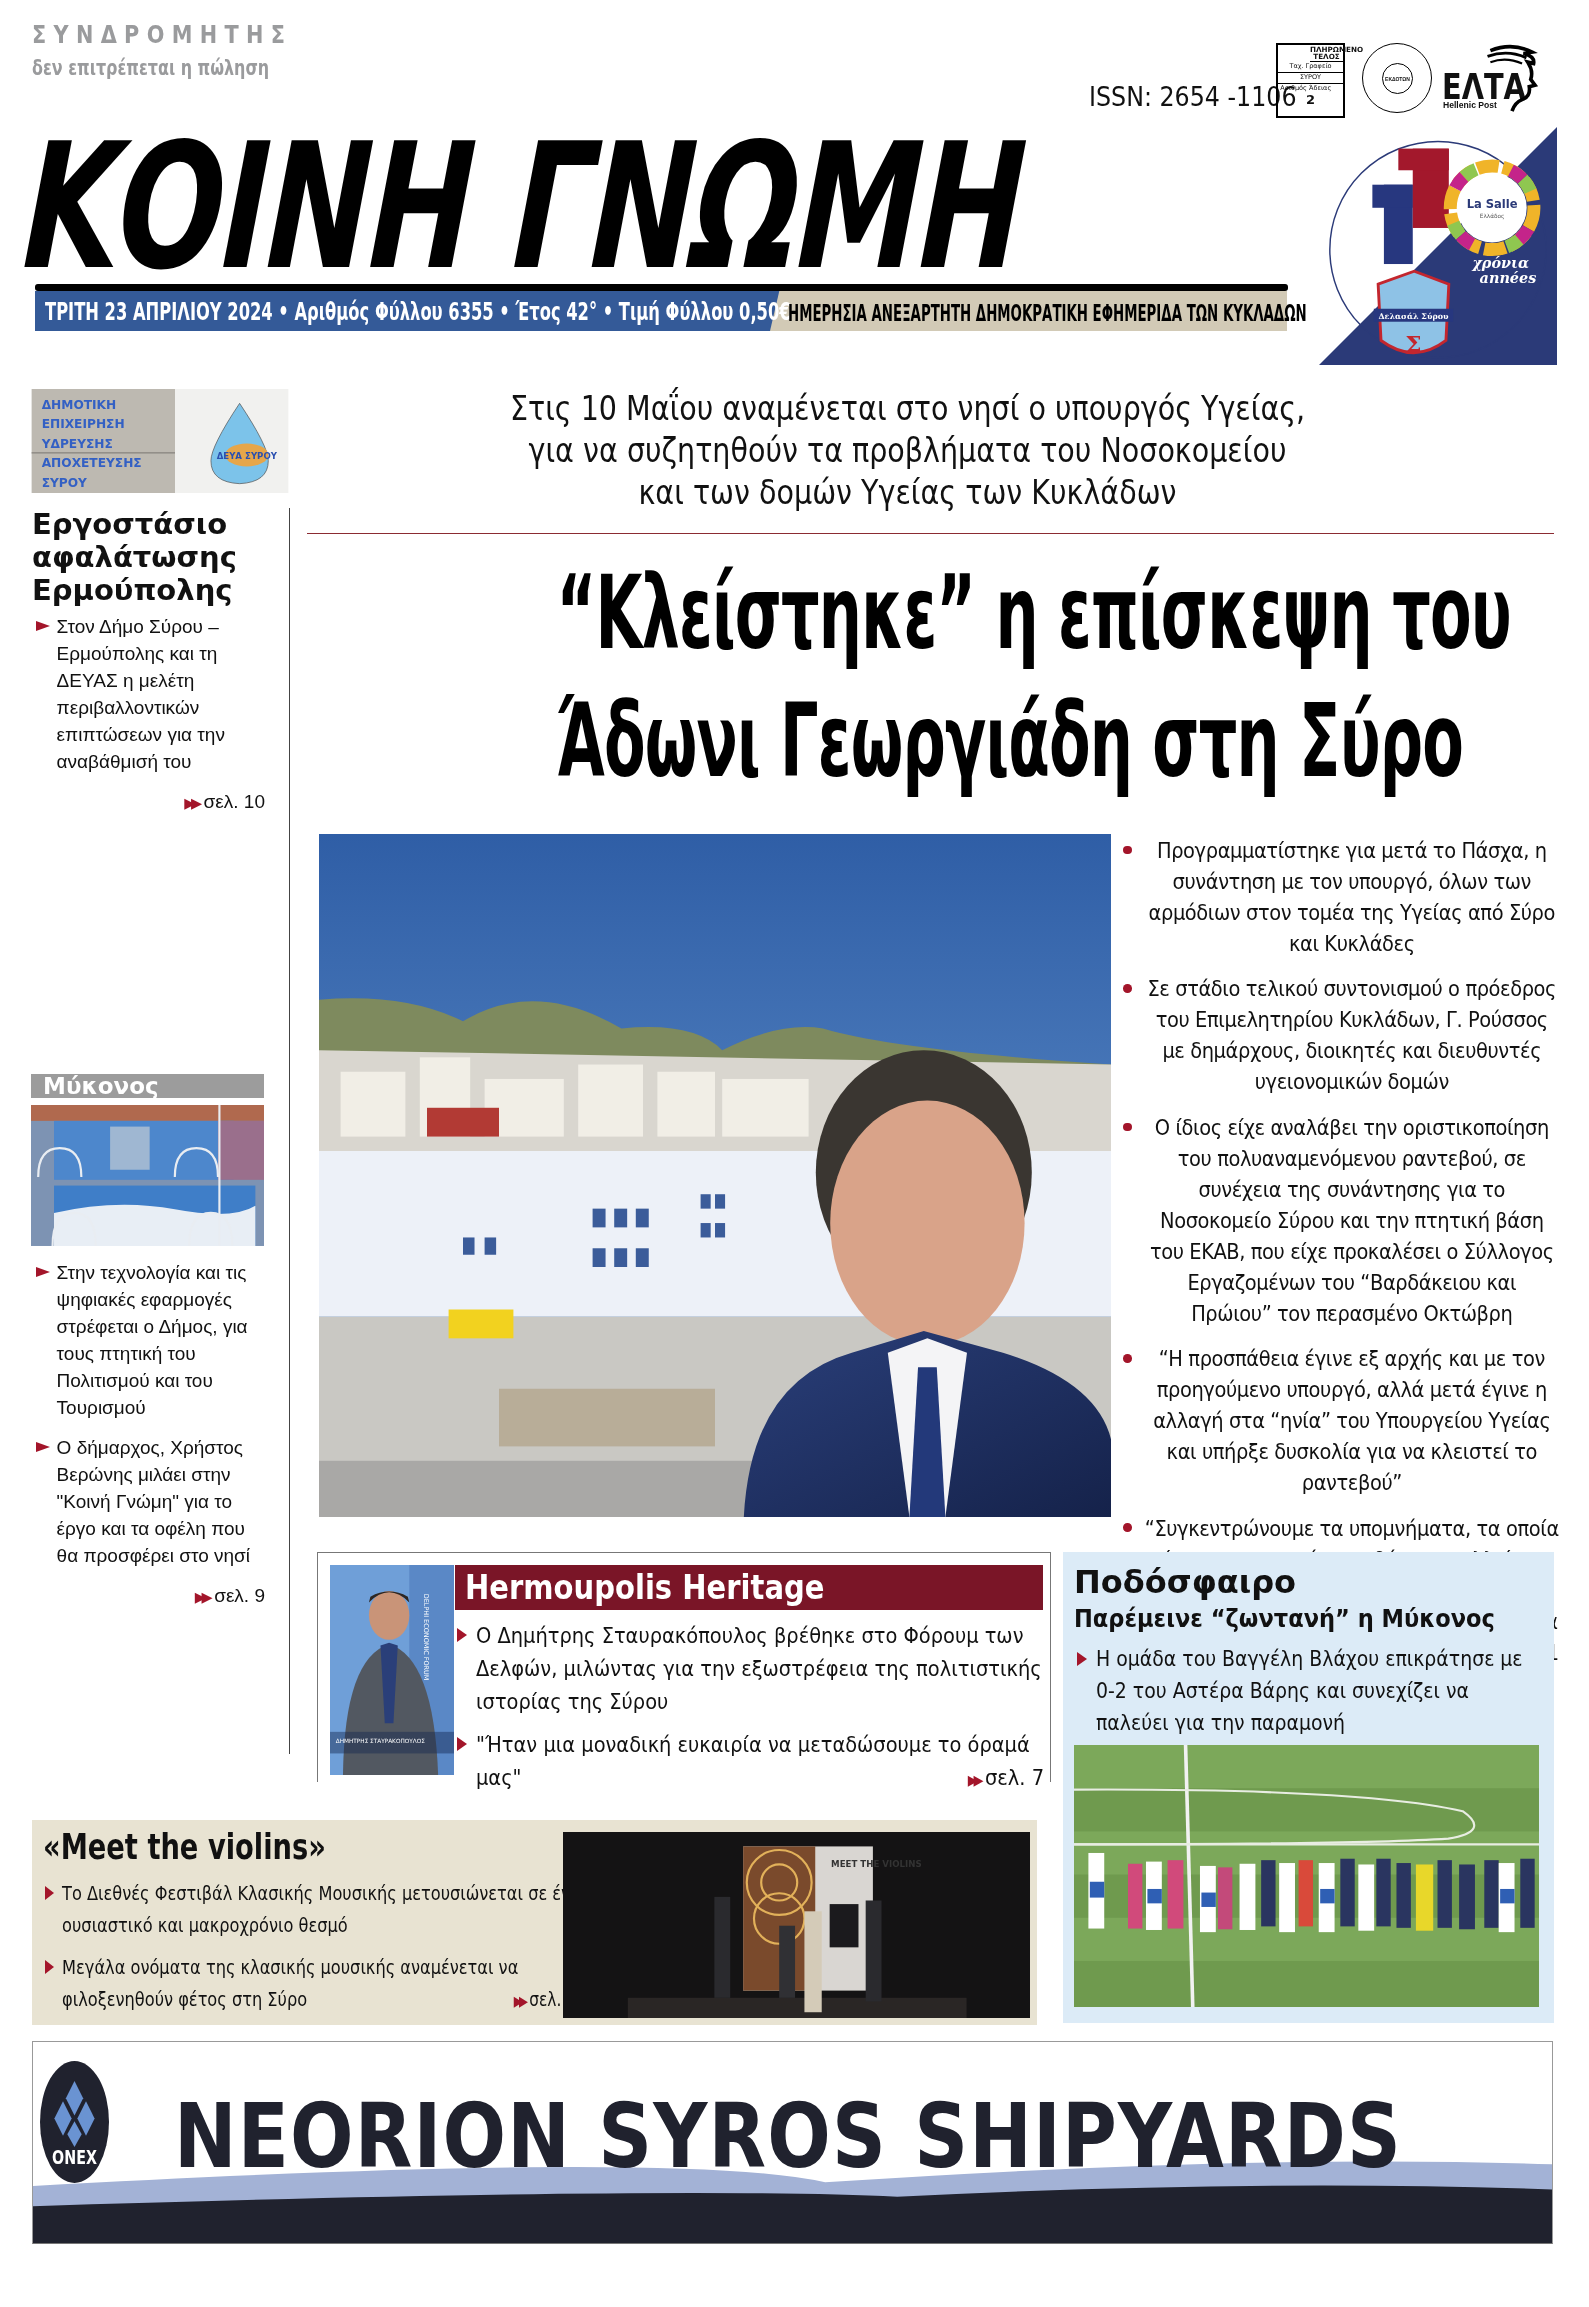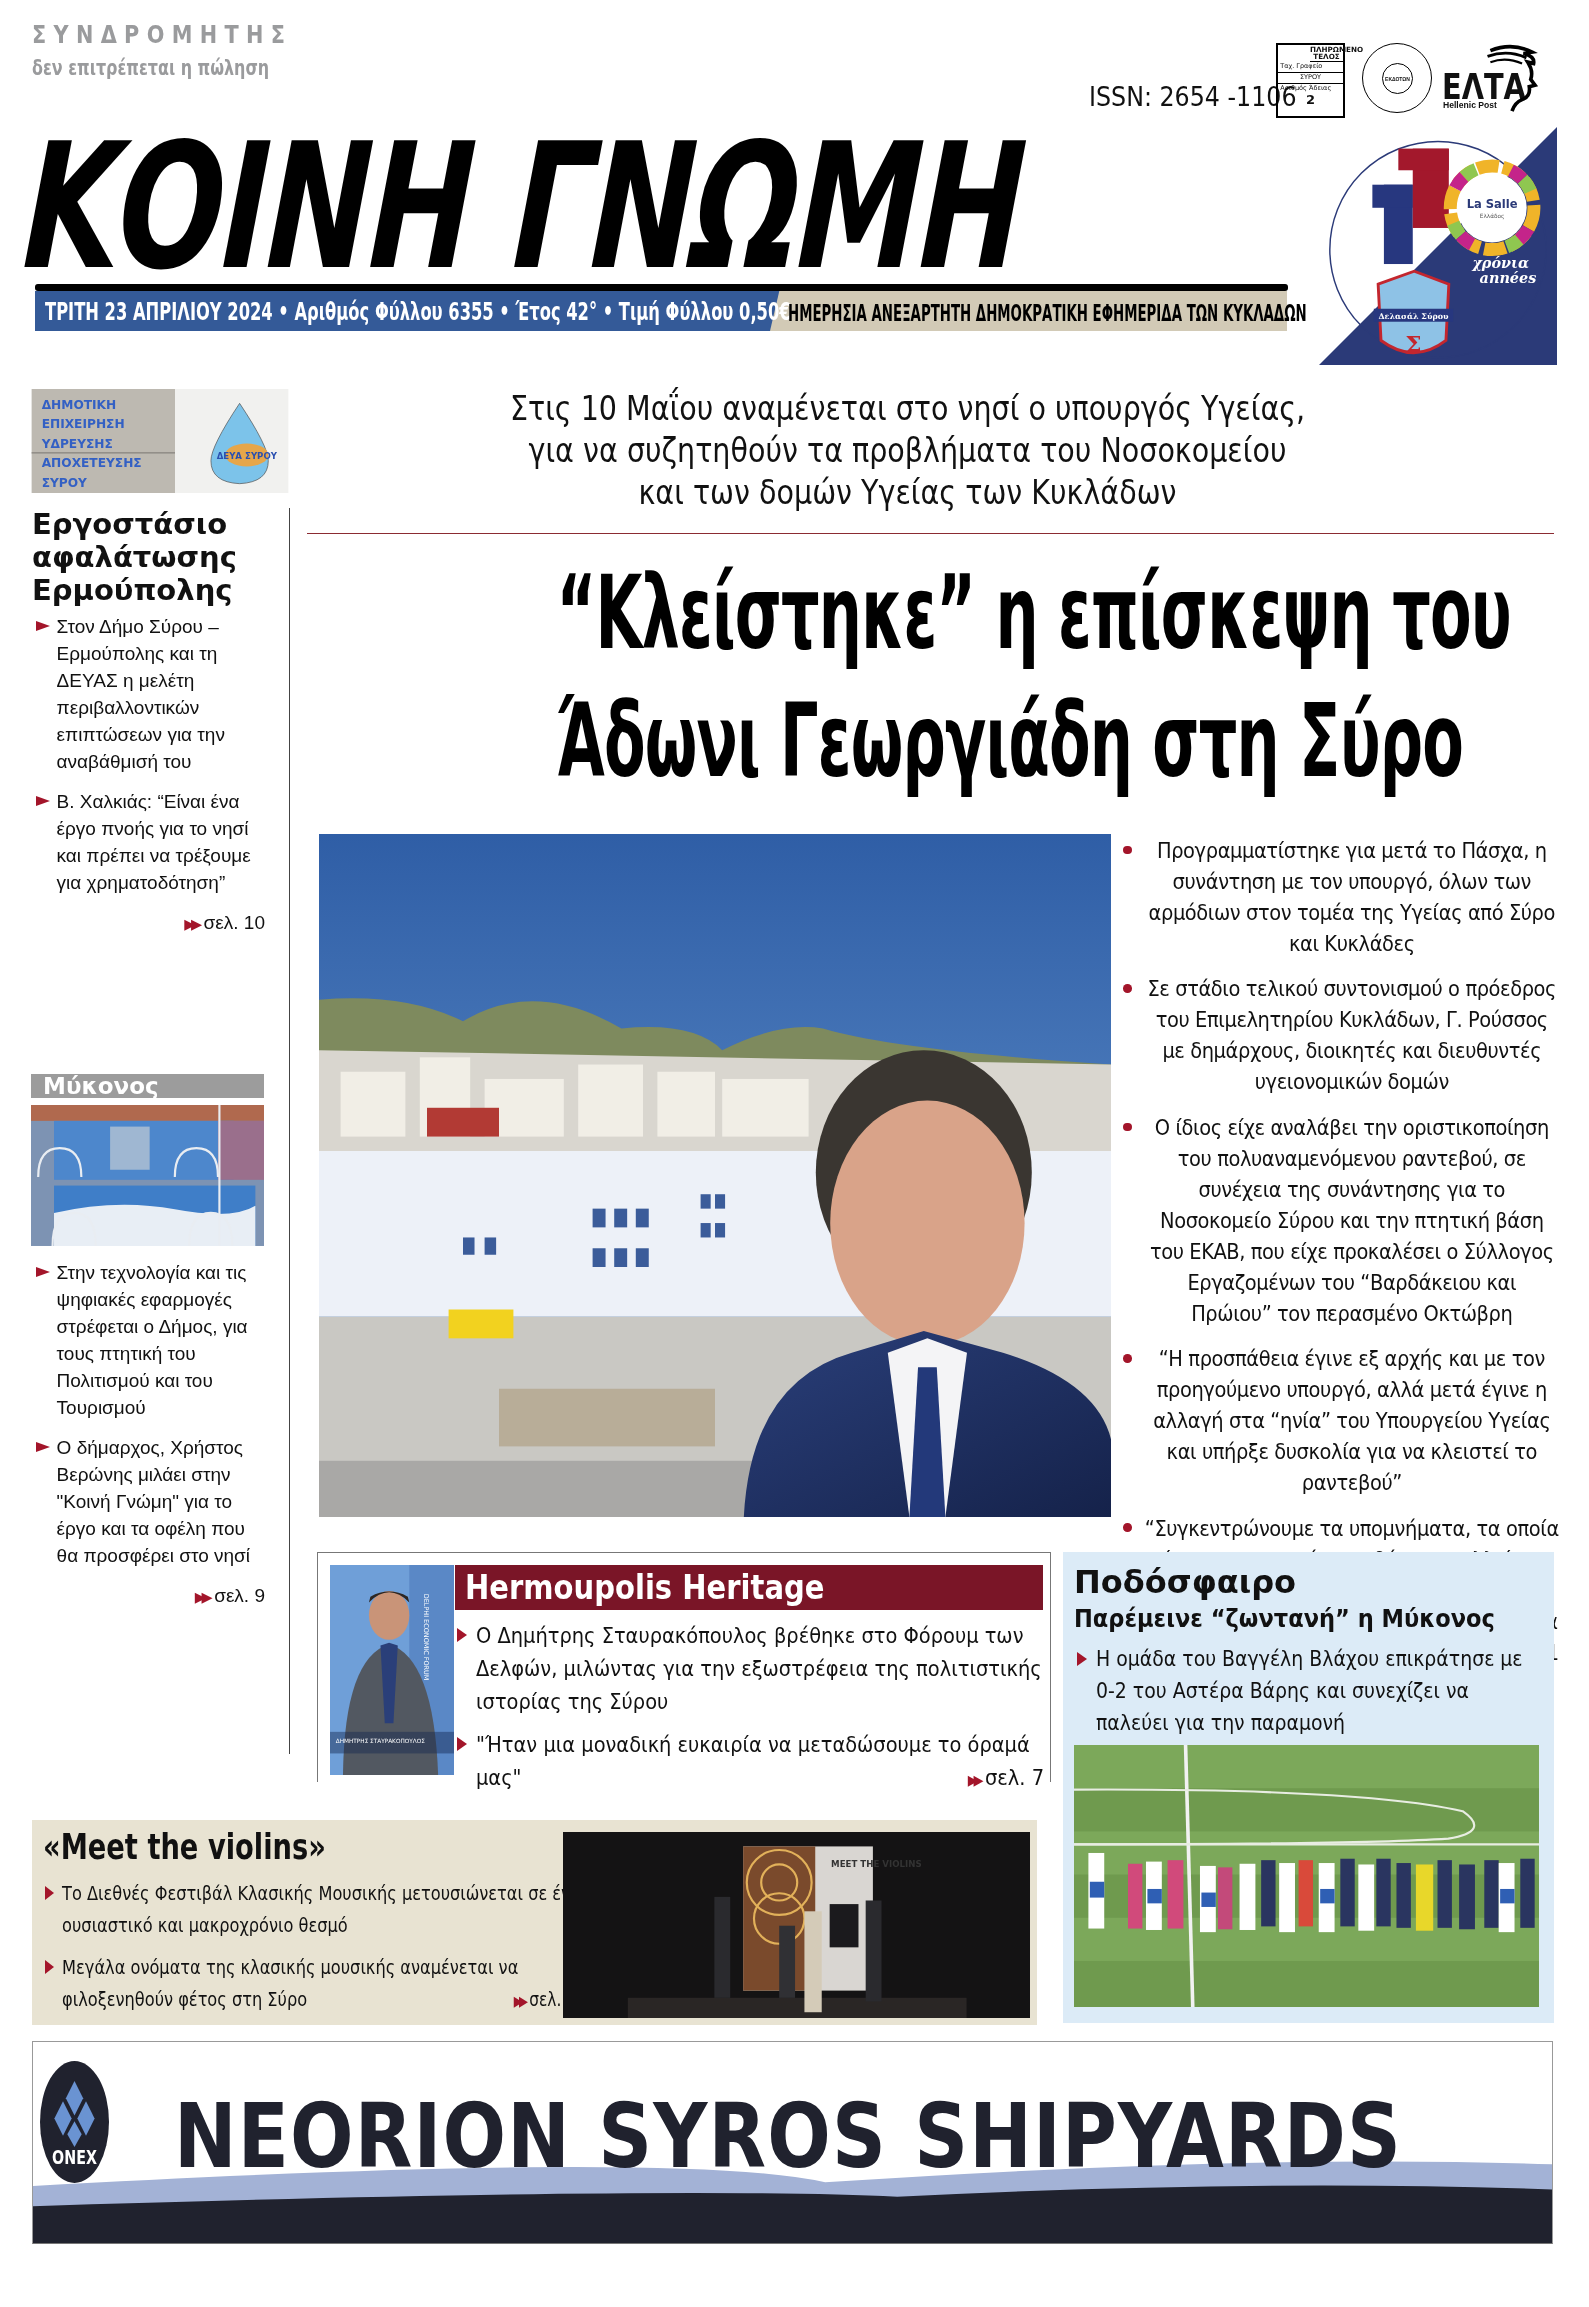--- a/index.html
+++ b/index.html
@@ -13,21 +13,21 @@
   .masthead-title { left: 29px; top: 121px; font-size: 189px; font-weight: 900; line-height: 1; letter-spacing: -2.9px; font-family: "DejaVu Sans", sans-serif; font-style: italic; transform: scaleX(0.66) scaleY(0.92) skewX(-4deg); transform-origin: left top; color: #000; white-space: nowrap; }
   .rule-top { left: 35px; top: 284px; width: 1253px; height: 6.5px; background: #000; border-radius: 2.9px; }
   .datebar-blue { left: 35px; top: 291px; width: 749px; height: 40px; background: #345a98; clip-path: polygon(0 0, 100% 0, 98.6% 100%, 0 100%); }
   .datebar-beige { left: 770px; top: 291px; width: 517px; height: 40px; background: #d2cab6; clip-path: polygon(1.8% 0, 100% 0, 100% 100%, 0 100%); }
   .datebar-text { left: 45px; top: 297px; font-size: 24.5px; font-weight: 700; color: #fff; white-space: nowrap; font-family: "DejaVu Sans Condensed", "DejaVu Sans", sans-serif; transform: scaleX(0.74); transform-origin: left; }
   .datebar-motto { left: 788px; top: 300px; font-size: 23px; font-weight: 700; color: #000; white-space: nowrap; font-family: "DejaVu Sans", sans-serif; transform: scaleX(0.58); transform-origin: left; }
 
   
   .postage-box { left: 1276px; top: 43px; width: 65px; height: 71px; border: 2.2px double #000; font-size: 6.5px; font-family: "DejaVu Sans", sans-serif; }
   .postage-box .pb-head { font-weight: 900; text-align: center; border-bottom: 0.7px solid #000; line-height: 7.2px; padding: 0.7px 0; font-size: 7.2px; margin-left: 32px; }
-  .postage-box .pb-row { border-bottom: 0.7px solid #000; padding: 0.7px 2.2px; line-height: 8.6px; }
+  .postage-box .pb-row { border-bottom: 0.7px solid #000; padding: 0.7px 2.2px; line-height: 8.6px; text-align: center; }
   .postage-box .pb-num { text-align: center; font-size: 13px; font-weight: 700; line-height: 13px; }
   .publishers-seal { left: 1362px; top: 43px; width: 68px; height: 68px; border-radius: 50%; border: 1.4px solid #000; }
   .publishers-seal .inner { position: absolute; left: 19px; top: 19px; width: 29px; height: 29px; border-radius: 50%; border: 1.1px solid #000; font-size: 5px; font-weight: 700; display: flex; align-items: center; justify-content: center; }
   .elta-logo { left: 1442px; top: 66px; font-size: 36px; font-weight: 900; font-family: "DejaVu Sans", sans-serif; transform: scaleX(0.8); transform-origin: left; }
   .elta-sub { left: 1443px; top: 100px; font-size: 8.6px; font-weight: 700; text-align: right; }
   .elta-head { left: 1483px; top: 42px; width: 58px; height: 72px; }
 
   
   .anniv { left: 1319px; top: 127px; width: 238px; height: 238px; overflow: hidden; }
 
@@ -152,21 +152,20 @@
   <path d="M290 20 Q250 80 250 100 Q250 130 290 132 Q330 130 330 100 Q330 80 290 20 Z" fill="#7cc3ea" stroke="#555" stroke-width="1"></path>
   <ellipse cx="300" cy="92" rx="30" ry="16" fill="#e6a64a"></ellipse>
   <text x="300" y="97" text-anchor="middle" font-size="12" font-weight="700" fill="#2a4fb0" font-family="DejaVu Sans, sans-serif">ΔΕΥΑ ΣΥΡΟΥ</text>
 </svg>
 
 <div class="abs left-divider"></div>
 
 <div class="abs left-h" style="width:252px">Εργοστάσιο αφαλάτωσης Ερμούπολης</div>
 <div class="abs lbullets" style="top:613px">
   <div class="li">Στον Δήμο Σύρου – Ερμούπολης και τη ΔΕΥΑΣ η μελέτη περιβαλλοντικών επιπτώσεων για την αναβάθμισή του</div>
-  <div class="li">Β. Χαλκιάς: “Είναι ένα έργο πνοής για το νησί και πρέπει να τρέξουμε για χρηματοδότηση”</div>
   <div class="page-ref"><span class="arr">▶▶</span><span>σελ. 10</span></div>
 </div>
 
 <div class="abs mykonos-band"></div>
 <div class="abs mykonos-label">Μύκονος</div>
 <svg class="abs mykonos-photo" viewBox="0 0 324 196">
   <rect width="324" height="196" fill="#7d93b3"></rect>
   <rect x="0" y="0" width="324" height="22" fill="#b0694e"></rect>
   <rect x="32" y="22" width="250" height="82" fill="#4d87cc"></rect>
   <rect x="110" y="30" width="55" height="60" fill="#9fb7d2"></rect>

